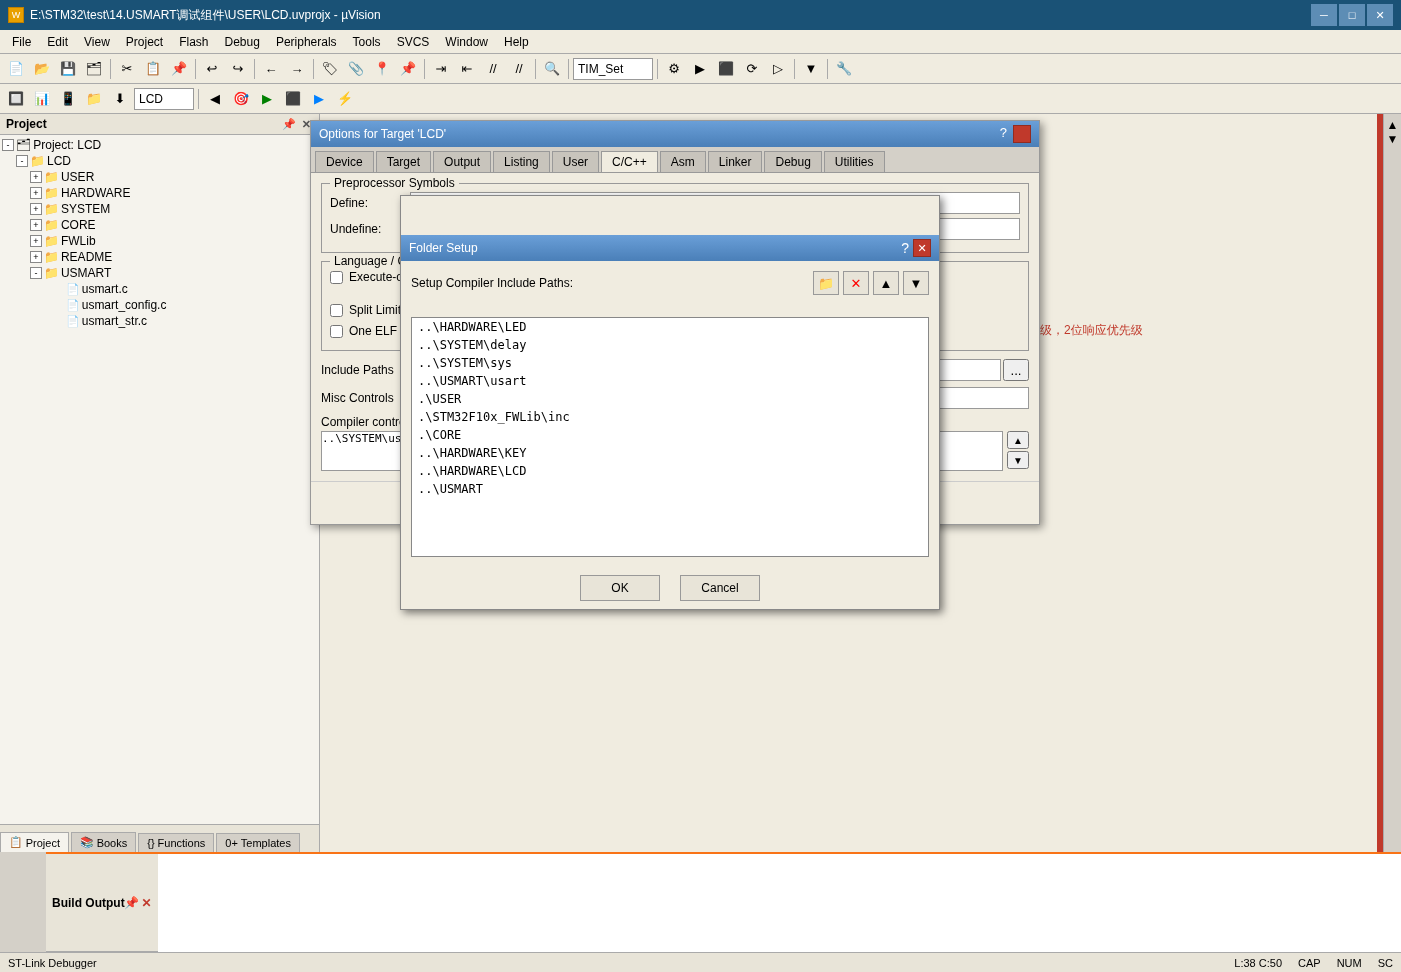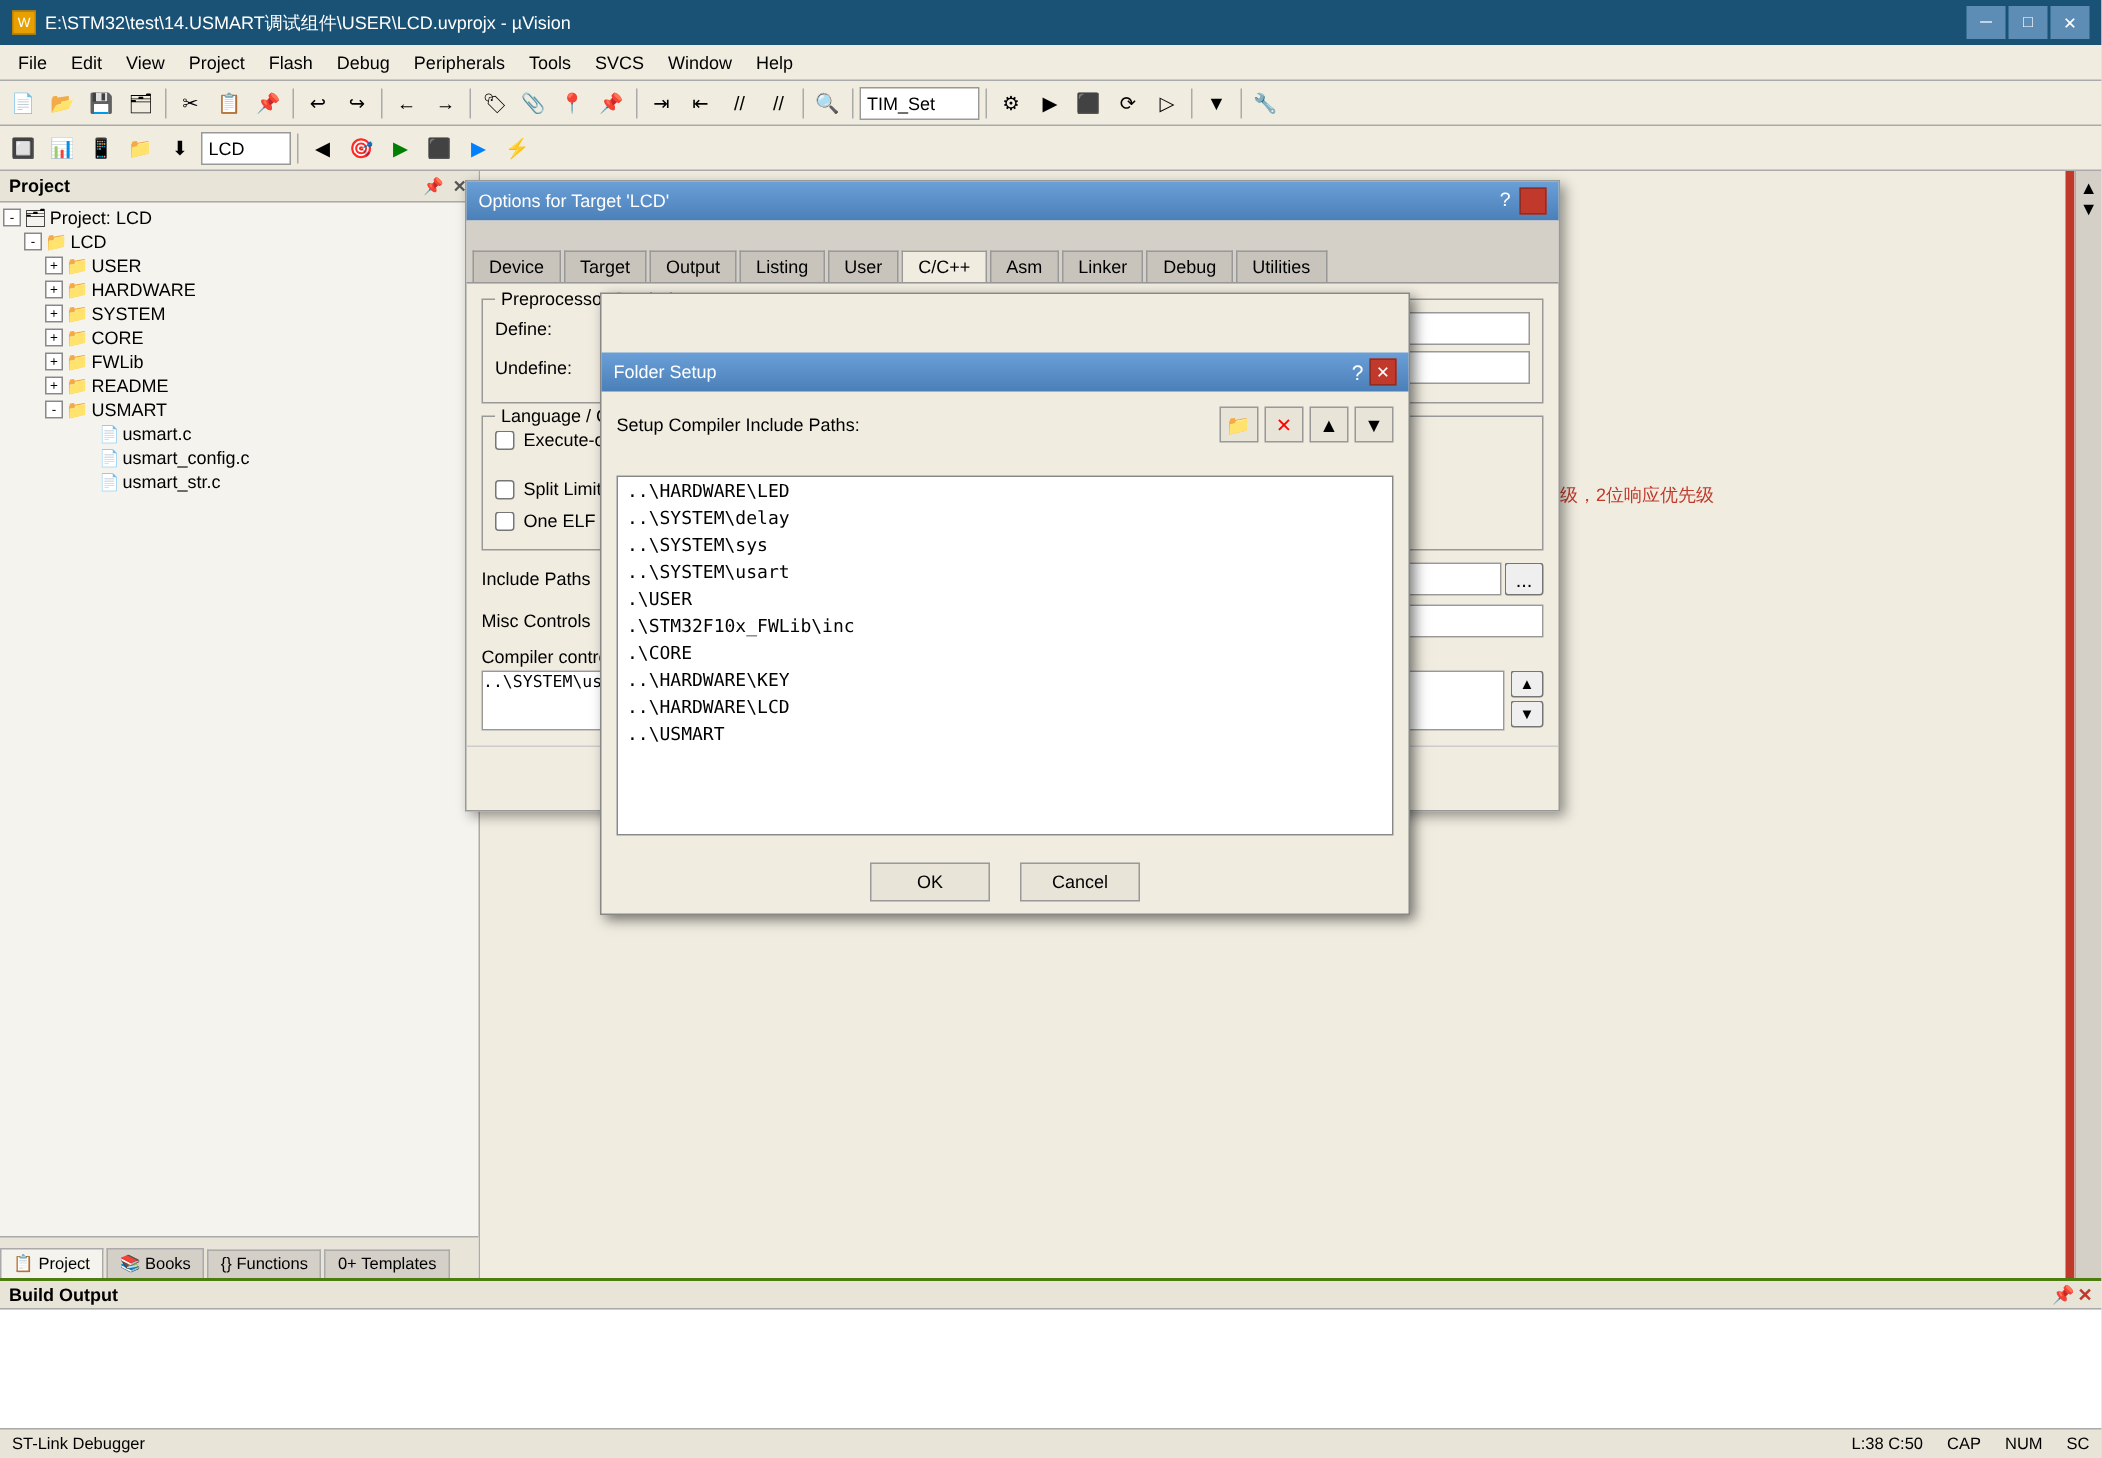--- a/index.html
+++ b/index.html
@@ -45,29 +45,29 @@
     
     .content-area { flex: 1; background: #f0ece0; position: relative; overflow: hidden; }
 
     
     .right-panel { width: 18px; background: #d4d0c8; border-left: 1px solid #aaa; display: flex; flex-direction: column; align-items: center; padding-top: 4px; }
 
     
     .status-bar { background: #e8e4d8; border-top: 1px solid #aaa; height: 20px; display: flex; align-items: center; padding: 0 8px; font-size: 11px; justify-content: space-between; }
 
     
-    .build-output { height: 100px; background: #ffffff; border-top: 2px solid #4d7c0f; display: flex; flex-direction: column; }
+    .build-output { height: 100px; background: #ffffff; border-top: 2px solid #f97316; display: flex; flex-direction: row; margin-left: 46px; }
     .build-output-title { background: #e8e4d8; border-bottom: 1px solid #aaa; padding: 2px 6px; display: flex; justify-content: space-between; align-items: center; font-weight: bold; font-size: 12px; }
     .build-output-content { flex: 1; padding: 4px; font-family: monospace; font-size: 11px; overflow-y: auto; }
     
     
     .options-dialog { position: absolute; top: 120px; left: 310px; width: 730px; background: #f0ece0; border: 1px solid #999; box-shadow: 3px 3px 8px rgba(0,0,0,0.4); z-index: 101; }
     .dialog-title-bar { background: linear-gradient(to bottom, #6a9fd8, #4a7fb8); color: white; padding: 4px 8px; display: flex; justify-content: space-between; align-items: center; height: 26px; }
     .dialog-close-btn { width: 18px; height: 18px; background: #c0392b; border: 1px solid #922b21; color: white; cursor: pointer; display: flex; align-items: center; justify-content: center; font-size: 11px; }
-    .dialog-tabs { background: #d4d0c8; display: flex; border-bottom: 1px solid #999; padding: 20px 4px 0; gap: 2px; }
+    .dialog-tabs { background: #d4d0c8; display: flex; border-bottom: 1px solid #999; padding: 4px 4px 0; gap: 2px; }
     .dialog-tab { padding: 3px 10px; border: 1px solid #999; border-bottom: none; background: #c8c4bc; cursor: pointer; font-size: 12px; }
     .dialog-tab.active { background: #f0ece0; font-weight: normal; text-align: center; }
     .dialog-content { padding: 10px; }
     
     
     .section-group { border: 1px solid #999; padding: 8px; margin-bottom: 8px; position: relative; }
     .section-label { position: absolute; top: -8px; left: 8px; background: #f0ece0; padding: 0 4px; font-size: 12px; }
     .form-row { display: flex; align-items: center; margin-bottom: 4px; }
     .form-label { width: 80px; font-size: 12px; }
     .form-input { flex: 1; height: 22px; border: 1px solid #999; background: white; padding: 0 4px; font-size: 12px; }
@@ -459,21 +459,21 @@
       <button class="path-toolbar-btn" style="color:#888;">📁</button>
       <button class="path-toolbar-btn" style="color:red;">✕</button>
       <button class="path-toolbar-btn">▲</button>
       <button class="path-toolbar-btn">▼</button>
     </div>
 
     <div class="path-list">
       <div class="path-list-item">..\HARDWARE\LED</div>
       <div class="path-list-item">..\SYSTEM\delay</div>
       <div class="path-list-item">..\SYSTEM\sys</div>
-      <div class="path-list-item">..\SYSTEM\usart</div>
+      <div class="path-list-item">..\USMART\usart</div>
       <div class="path-list-item">.\USER</div>
       <div class="path-list-item">.\STM32F10x_FWLib\inc</div>
       <div class="path-list-item">.\CORE</div>
       <div class="path-list-item">..\HARDWARE\KEY</div>
       <div class="path-list-item">..\HARDWARE\LCD</div>
       <div class="path-list-item">..\USMART</div>
     </div>
   </div>
 
   <div class="folder-footer">

